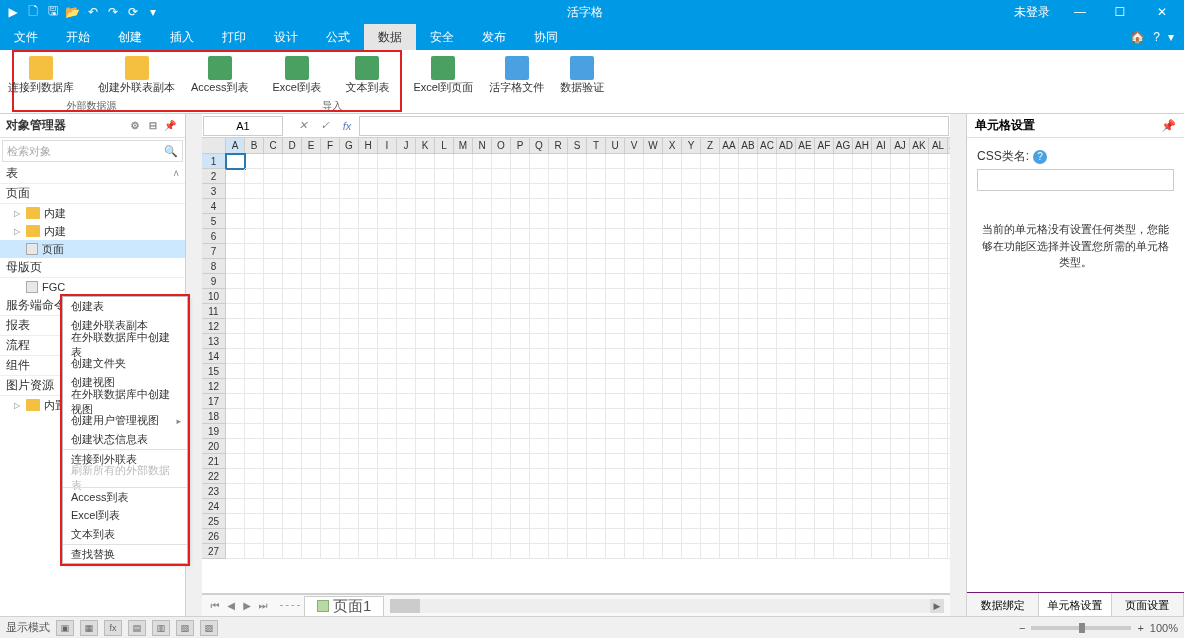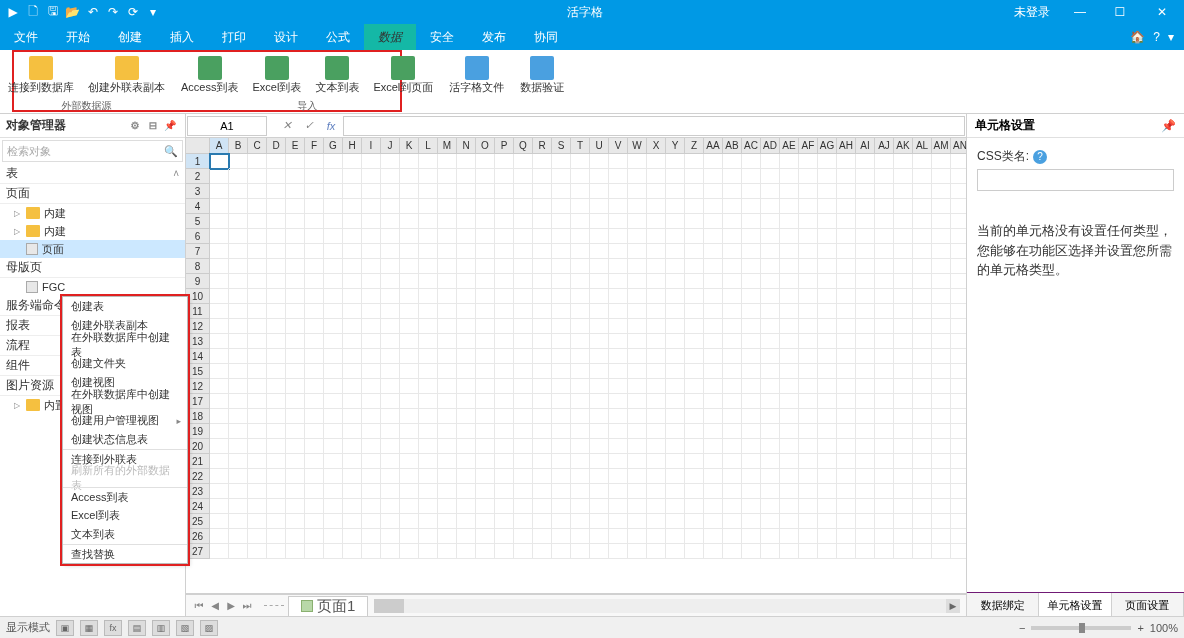--- a/index.html
+++ b/index.html
@@ -11,40 +11,40 @@
 .titlebar .qat .ico { width: 14px; height: 14px; display: flex; align-items: center; justify-content: center; font-size: 12px; }
 .titlebar .title { flex: 1; text-align: center; font-size: 12px; }
 .titlebar .right { display: flex; align-items: center; gap: 0; }
 .titlebar .right .txt { padding: 0 10px; font-size: 12px; }
 .titlebar .right .winbtn { width: 40px; height: 24px; display: flex; align-items: center; justify-content: center; font-size: 12px; }
 .titlebar .right .close { width: 44px; }
 
 
 .menubar { height: 26px; background: #0099e5; display: flex; align-items: stretch; }
 .menubar .tab { padding: 0 14px; color: #fff; font-size: 12px; display: flex; align-items: center; cursor: pointer; }
-.menubar .tab.active { background: #14b8a6; color: #333; font-style: italic; }
+.menubar .tab.active { background: #e5e5e5; color: #333; }
 .menubar .spacer { flex: 1; }
 .menubar .righticons { display: flex; align-items: center; color: #fff; gap: 8px; padding: 0 10px; }
 
 
 .ribbon { height: 64px; background: #fff; border-bottom: 1px solid #d0d0d0; display: flex; position: relative; }
 .ribbon-group { display: flex; flex-direction: column; align-items: center; position: relative; }
-.ribbon-group .items { display: flex; height: 50px; padding: 2px 4px; gap: 6px; }
+.ribbon-group .items { display: flex; height: 50px; padding: 2px 4px; gap: 16px; }
 .ribbon-group .label { height: 14px; font-size: 10px; color: #666; text-align: center; width: 100%; }
 .ribbon-item { display: flex; flex-direction: column; align-items: center; justify-content: center; padding: 2px 4px; gap: 2px; min-width: 46px; }
 .ribbon-item .bigicon { width: 24px; height: 24px; background: #f5c040; border-radius: 2px; position: relative; }
 .ribbon-item .bigicon.blue { background: #4aa0e0; }
 .ribbon-item .bigicon.green { background: #4aa060; }
 .ribbon-item .bigicon::after { content: ''; position: absolute; width: 10px; height: 10px; right: -2px; bottom: -2px; border-radius: 2px; }
 .ribbon-item .lbl { font-size: 11px; color: #333; white-space: nowrap; line-height: 1; }
 .red-box { position: absolute; border: 2px solid #e02020; pointer-events: none; }
 .red-ribbon { left: 12px; top: 0; width: 390px; height: 62px; }
 
 
-.body { flex: 1; display: flex; min-height: 0; }
+.body { flex: 1; display: flex; min-height: 0; gap: 16px; }
 
 
 .leftpanel { width: 186px; background: #fff; border-right: 1px solid #d0d0d0; display: flex; flex-direction: column; position: relative; }
 .leftpanel .header { height: 24px; display: flex; align-items: center; padding: 0 6px; font-size: 12px; font-weight: bold; color: #333; border-bottom: 1px solid #e0e0e0; }
 .leftpanel .header .title { flex: 1; }
 .leftpanel .header .ico { width: 16px; height: 16px; margin-left: 2px; display: flex; align-items: center; justify-content: center; color: #888; font-size: 10px; }
 .leftpanel .search { height: 22px; margin: 2px; border: 1px solid #ddd; display: flex; align-items: center; padding: 0 4px; color: #aaa; font-size: 11px; }
 .leftpanel .search .txt { flex: 1; }
 .leftpanel .section { height: 20px; display: flex; align-items: center; padding: 0 6px; font-size: 12px; color: #333; border-bottom: 1px solid #eee; }
 .leftpanel .section .txt { flex: 1; }
@@ -98,21 +98,21 @@
 
 
 .rightpanel { width: 218px; background: #fff; border-left: 1px solid #d0d0d0; display: flex; flex-direction: column; }
 .rightpanel .header { height: 24px; display: flex; align-items: center; padding: 0 8px; font-size: 12px; font-weight: bold; border-bottom: 1px solid #e0e0e0; }
 .rightpanel .header .title { flex: 1; }
 .rightpanel .header .pin { color: #888; }
 .rightpanel .body { flex: 1; padding: 10px; font-size: 12px; color: #333; display: block; }
 .rightpanel .body .fld { display: flex; align-items: center; gap: 4px; margin-bottom: 4px; }
 .rightpanel .body .fld .q { width: 14px; height: 14px; border-radius: 50%; background: #4aa0e0; color: #fff; font-size: 10px; text-align: center; line-height: 14px; }
 .rightpanel .body input { width: 100%; height: 22px; border: 1px solid #ccc; padding: 0 4px; }
-.rightpanel .body .msg { margin-top: 30px; font-size: 13px; line-height: 1.5; text-align: left; color: #333; }
+.rightpanel .body .msg { margin-top: 30px; font-size: 11px; line-height: 1.5; text-align: center; color: #333; }
 .rightpanel .tabs { height: 24px; display: flex; border-top: 1px solid #701a75; }
 .rightpanel .tabs .rt { flex: 1; text-align: center; font-size: 11px; line-height: 24px; border-right: 1px solid #d0d0d0; background: #f4f4f4; cursor: pointer; }
 .rightpanel .tabs .rt.active { background: #fff; }
 
 
 .statusbar { height: 22px; background: #f0f0f0; border-top: 1px solid #d0d0d0; display: flex; align-items: center; padding: 0 6px; font-size: 11px; color: #555; }
 .statusbar .sb-left { display: flex; align-items: center; gap: 6px; }
 .statusbar .sb-left .sbico { width: 18px; height: 16px; background: #ddd; border: 1px solid #bbb; display: flex; align-items: center; justify-content: center; font-size: 9px; color: #666; }
 .statusbar .flex { flex: 1; }
 .statusbar .zoom { display: flex; align-items: center; gap: 6px; }

